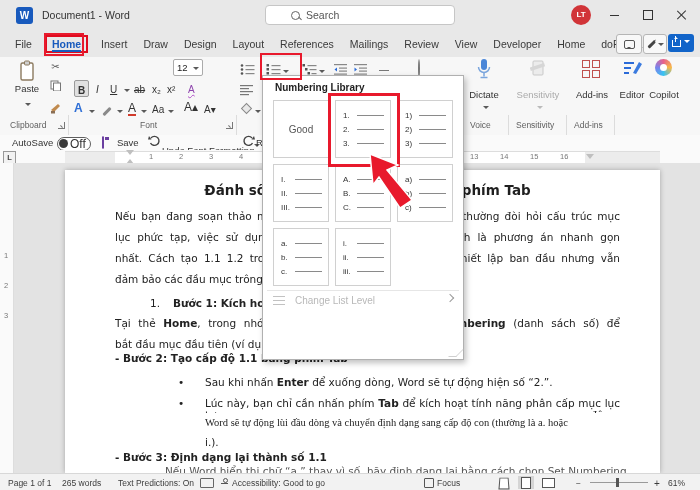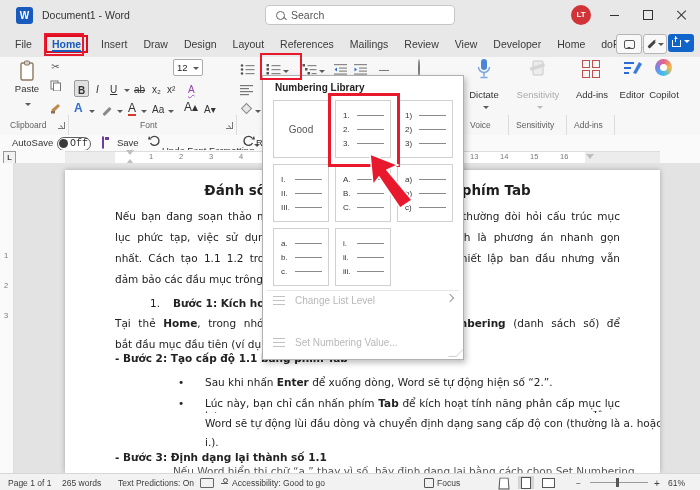--- a/index.html
+++ b/index.html
@@ -7,21 +7,21 @@
          font-family:"Liberation Sans",sans-serif;color:#333;-webkit-font-smoothing:antialiased;}
   .abs{position:absolute;}
   .vsep{position:absolute;width:1px;background:#dcdcdc;top:58px;height:66px;}
   .cv{display:inline-block;width:0;height:0;border:3px solid transparent;border-top-color:#5a5a5a;vertical-align:middle;margin-left:2px;margin-top:4px;}
   
   .titlebar{position:absolute;left:0;top:0;right:0;height:30px;background:#e8e8e8;}
   .word-icon{position:absolute;left:16px;top:7px;width:17px;height:17px;border-radius:3px;background:#185abd;color:#fff;
              font-size:10px;font-weight:bold;text-align:center;line-height:17px;}
   .doc-title{position:absolute;left:42px;top:9px;font-size:10.5px;color:#333;}
   .searchbox{position:absolute;left:265px;top:5px;width:190px;height:20px;background:#fff;border:1px solid #c6c6c6;border-radius:4px;
-             display:flex;align-items:center;padding-left:10px;box-sizing:border-box;}
+             display:flex;align-items:center;padding-left:25px;box-sizing:border-box;}
   .mag{width:7px;height:7px;border:1.4px solid #666;border-radius:50%;position:relative;margin-right:6px;flex:0 0 auto;}
   .mag::after{content:"";position:absolute;left:6px;top:6px;width:4px;height:1.4px;background:#666;transform:rotate(45deg);}
   .search-text{font-size:10.5px;color:#555;}
   .avatar{position:absolute;left:571px;top:5px;width:20px;height:20px;border-radius:50%;background:#d13438;color:#fff;
           font-size:8px;font-weight:bold;text-align:center;line-height:20px;}
   .winbtn{position:absolute;top:0;width:32px;height:30px;display:flex;align-items:center;justify-content:center;}
   .min-glyph{width:9px;height:1px;background:#333;}
   .max-glyph{width:8px;height:8px;border:1px solid #333;}
   .close-glyph{position:relative;width:10px;height:10px;}
   .close-glyph::before,.close-glyph::after{content:"";position:absolute;left:4px;top:-1px;width:1.2px;height:12px;background:#333;}
@@ -66,21 +66,21 @@
   .gray{color:#ababab !important;}
   .addins-grid{display:grid;grid-template-columns:8px 8px;grid-template-rows:8px 8px;gap:2px;}
   .addins-grid span{border:1.4px solid #c0504d;box-sizing:border-box;}
   .copilot-circle{width:17px;height:17px;border-radius:50%;background:conic-gradient(#e8618c,#f7b948,#37c3f2,#7b83eb,#e8618c);position:relative;}
   .copilot-circle::after{content:"";position:absolute;left:5px;top:5px;width:7px;height:7px;background:#fff;border-radius:50%;}
   .collapse-cv{position:absolute;left:678px;top:112px;width:7px;height:7px;border-right:1.4px solid #555;border-bottom:1.4px solid #555;transform:rotate(45deg);}
   
   .qat{position:absolute;left:0;top:135px;right:0;height:15px;background:#fafafa;border-bottom:1px solid #d6d6d6;font-size:9.5px;color:#333;}
   .toggle{position:absolute;left:57px;top:1.5px;width:32px;height:12px;border:1px solid #5f5f5f;border-radius:7px;background:#fff;display:flex;align-items:center;}
   .knob{width:9px;height:9px;border-radius:50%;background:#3b3b3b;margin-left:1px;}
-  .toggle-label{font-size:10px;margin-left:2px;color:#333;font-family:Liberation Mono, monospace;}
+  .toggle-label{font-size:12px;margin-left:2px;color:#333;}
   .floppy{width:10px;height:10px;border:1.4px solid #6b3fa0;border-radius:1px;position:relative;}
   .floppy::after{content:"";position:absolute;left:2px;top:0;width:4px;height:3px;background:#6b3fa0;}
   
   .ruler{position:absolute;left:0;top:150px;right:0;height:13px;background:#fafafa;}
   .ruler-band{position:absolute;left:65px;top:1px;width:595px;height:11px;background:#fff;border-top:1px solid #ddd;border-bottom:1px solid #ddd;}
   .ruler-shade{position:absolute;top:0;height:11px;background:#ececec;}
   .rnum{position:absolute;top:1.5px;font-size:7.5px;color:#777;}
   .tabsel{position:absolute;left:3px;top:1px;width:11px;height:11px;border:1px solid #999;background:#f2f2f2;font-size:7.5px;color:#444;
           text-align:center;line-height:11px;font-weight:bold;}
   .hourglass{position:absolute;left:126px;top:0;width:8px;height:13px;}
@@ -418,24 +418,24 @@
       <div class="dline" style="top:103px;">đảm bảo các đầu mục trông nhất quán.</div>
       <span class="dline" style="left:85px;top:127px;width:30px;">1.</span>
       <div class="dline" style="left:108px;top:127px;width:447px;"><span style="font-weight: bold;">Bước 1: Kích hoạt tính năng Numbering</span></div>
       <div class="dline just" style="top:147px;"><span>Tại thẻ </span><span style="font-weight: bold;">Home</span><span>, trong nhóm Paragraph, hãy nhấn chọn </span><span style="font-weight: bold;">Numbering</span><span> (danh sách số) để</span></div>
       <div class="dline" style="top:168px;"><span>bắt đầu mục đầu tiên (ví dụ: 1.).</span></div>
       <div class="dline bold" style="top:182px;">- Bước 2: Tạo cấp độ 1.1 bằng phím Tab</div>
       <span class="dline" style="left:113px;top:206px;width:20px;">•</span>
       <div class="dline" style="left:140px;top:206px;width:415px;"><span>Sau khi nhấn </span><span style="font-weight: bold;">Enter</span><span> để xuống dòng, Word sẽ tự động hiện số “2.”.</span></div>
       <span class="dline" style="left:113px;top:227px;width:20px;">•</span>
       <div class="dline just" style="left:140px;top:227px;width:415px;"><span>Lúc này, bạn chỉ cần nhấn phím </span><span style="font-weight: bold;">Tab</span><span> để kích hoạt tính năng phân cấp mục lục tự động.</span></div>
-      <div class="dline" style="left:140px;top:247px;width:415px;">Word sẽ tự động lùi đầu dòng và chuyển định dạng sang cấp độ con (thường là a. hoặc</div>
+      <div class="dline" style="left:140px;top:247px;width:415px;font-family:Liberation Serif, serif;">Word sẽ tự động lùi đầu dòng và chuyển định dạng sang cấp độ con (thường là a. hoặc</div>
       <div class="dline" style="left:140px;top:266px;width:415px;">i.).</div>
       <div class="dline bold" style="top:281px;">- Bước 3: Định dạng lại thành số 1.1</div>
-      <div class="dline" style="left:108px;top:295px;width:455px;color:#555;">Nếu Word hiển thị chữ “a.” thay vì số, hãy định dạng lại bằng cách chọn Set Numbering...</div>
+      <div class="dline" style="left:100px;top:295px;width:455px;color:#555;">Nếu Word hiển thị chữ “a.” thay vì số, hãy định dạng lại bằng cách chọn Set Numbering...</div>
     </div>
   </div>
 
   <div class="dropdown">
     <div class="dd-title">Numbering Library</div>
     <div class="ncell ncell-none" style="left:10px;top:24px;">Good</div>
     <div class="ncell ncell-pad" style="left:72px;top:24px;">
         <div class="ncell-row">
           <span class="ncell-num">1.</span>
           <span class="ncell-line"></span>
@@ -531,24 +531,20 @@
         <div class="ncell-row">
           <span class="ncell-num">iii.</span>
           <span class="ncell-line"></span>
         </div>
       </div>
     <div class="dd-sep"></div>
     <div class="dd-item disabled" style="top:219px;">
       <span class="dd-icon lines"></span>
       <span>Change List Level</span>
       <span class="dd-arrow-r"></span>
-    </div>
-    <div class="dd-item disabled" style="top:261px;">
-      <span class="dd-icon lines"></span>
-      <span>Set Numbering Value...</span>
     </div>
     <div class="dd-resize"></div>
   </div>
 
   <div class="ann" style="left:44px;top:33px;width:36px;height:19px;"></div>
   <div class="ann ann3" style="left:328px;top:93px;width:66px;height:68px;"></div>
   <svg class="arrow-svg" width="70" height="70" viewBox="0 0 70 70">
     <polygon points="6,4 34,15 23,20 48,50 36,58 15,27 9,35" fill="#e8192c" stroke="#ffffff" stroke-width="1.5"></polygon>
   </svg>
 

